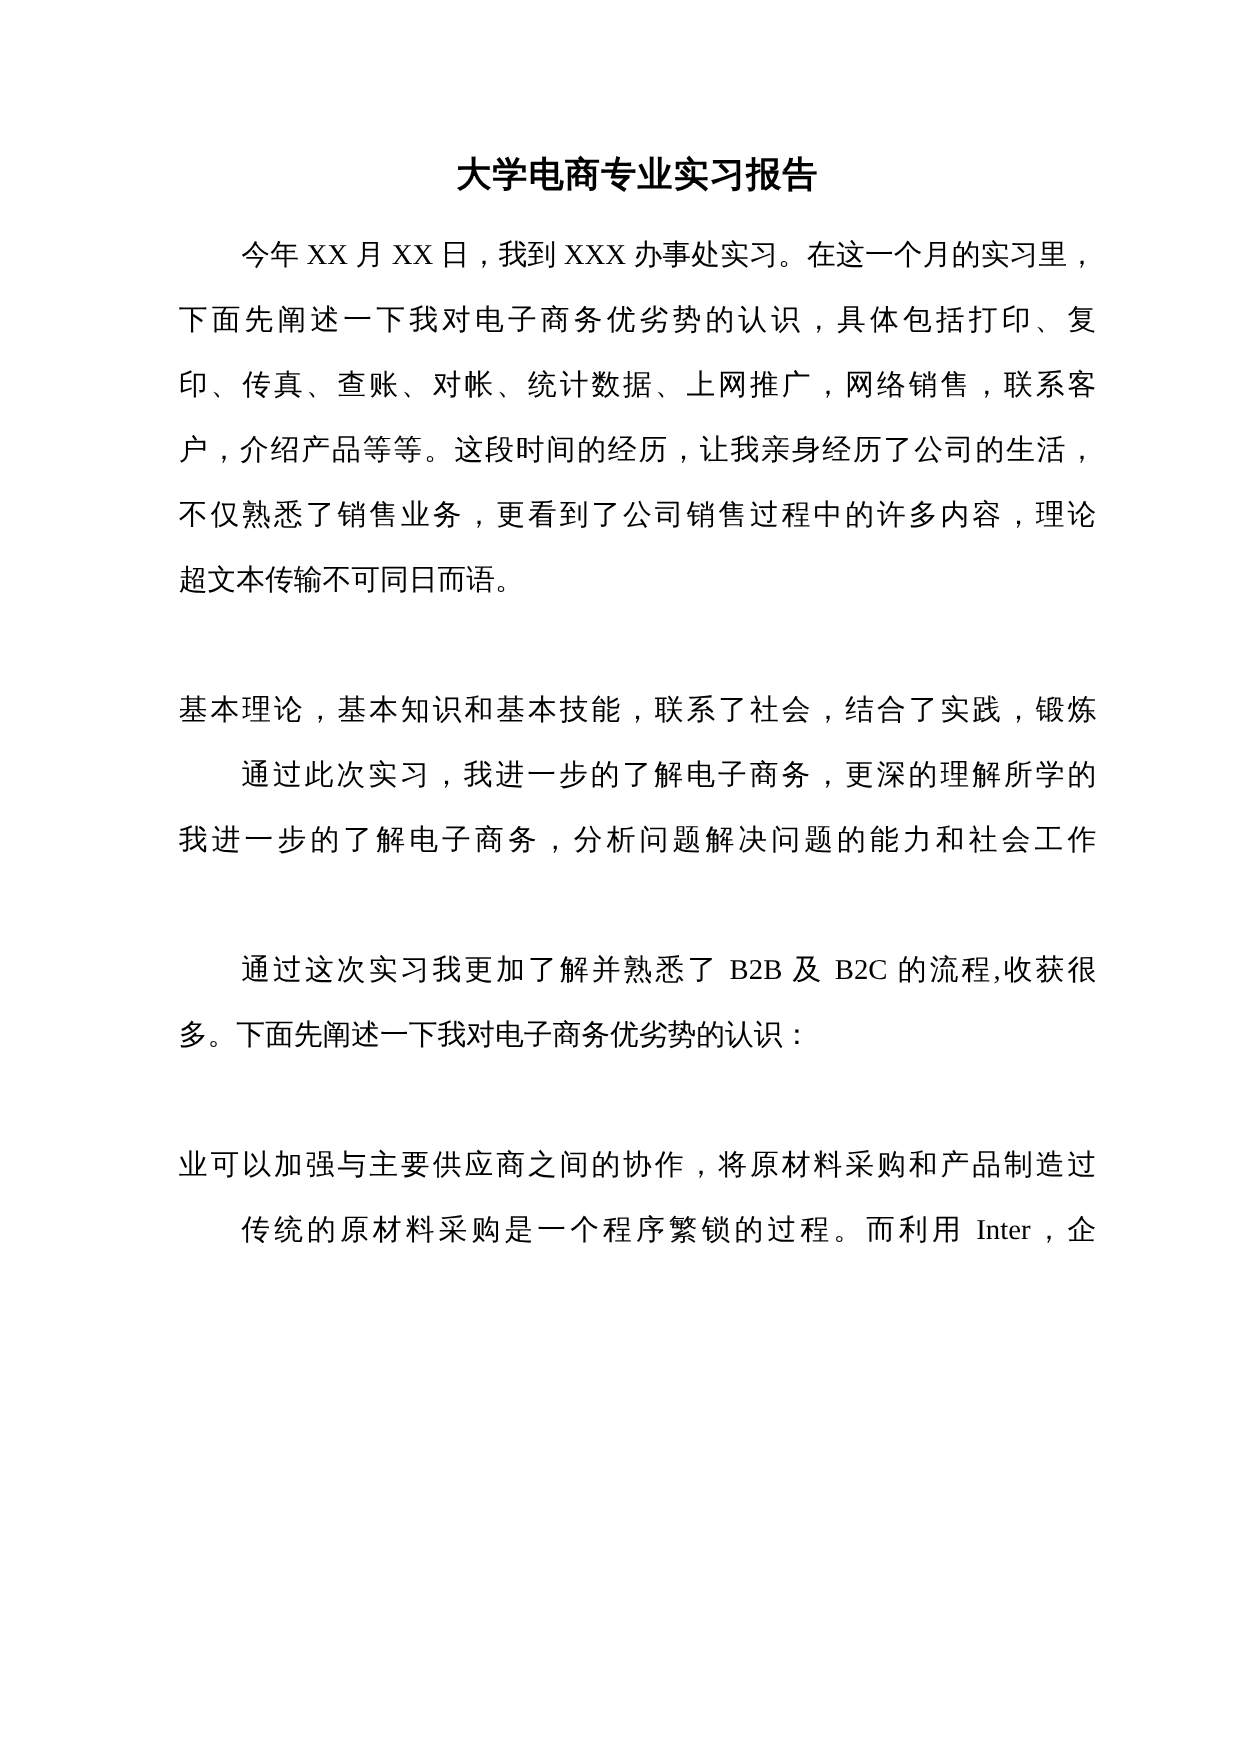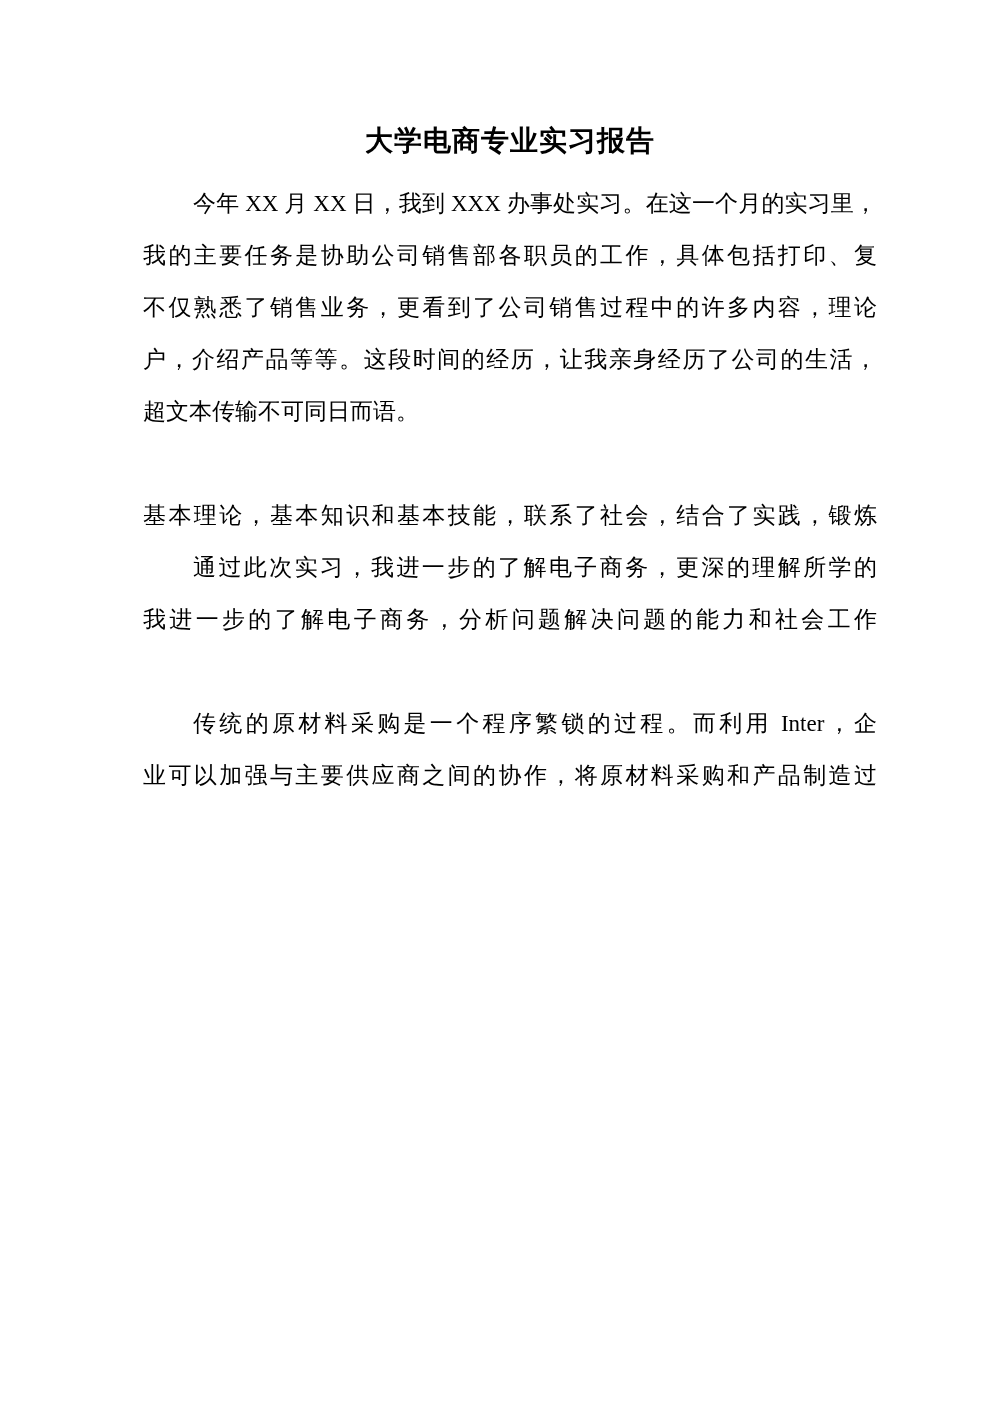--- a/index.html
+++ b/index.html
@@ -47,28 +47,33 @@
   }
 </style>
 </head>
 <body>
 
 <div class="page">
   <h1 class="title">大学电商专业实习报告</h1>
   <div class="content">
       <div class="para">
         <div class="line first">今年 XX 月 XX 日，我到 XXX 办事处实习。在这一个月的实习里，</div>
-        <div class="line">我的主要任务是协助公司销售部各职员的工作，具体包括打印、复</div>
+        <div class="line">下面先阐述一下我对电子商务优劣势的认识，具体包括打印、复</div>
+        <div class="line">印、传真、查账、对帐、统计数据、上网推广，网络销售，联系客</div>
+        <div class="line">户，介绍产品等等。这段时间的经历，让我亲身经历了公司的生活，</div>
         <div class="line">不仅熟悉了销售业务，更看到了公司销售过程中的许多内容，理论</div>
-        <div class="line">户，介绍产品等等。这段时间的经历，让我亲身经历了公司的生活，</div>
         <div class="line last-left">超文本传输不可同日而语。</div>
       </div>
       <div class="para">
         <div class="line">基本理论，基本知识和基本技能，联系了社会，结合了实践，锻炼</div>
         <div class="line first">通过此次实习，我进一步的了解电子商务，更深的理解所学的</div>
         <div class="line">我进一步的了解电子商务，分析问题解决问题的能力和社会工作</div>
       </div>
       <div class="para">
+        <div class="line first">通过这次实习我更加了解并熟悉了 B2B 及 B2C 的流程,收获很</div>
+        <div class="line last-left">多。下面先阐述一下我对电子商务优劣势的认识：</div>
+      </div>
+      <div class="para">
+        <div class="line">业可以加强与主要供应商之间的协作，将原材料采购和产品制造过</div>
         <div class="line first">传统的原材料采购是一个程序繁锁的过程。而利用 Inter，企</div>
-        <div class="line">业可以加强与主要供应商之间的协作，将原材料采购和产品制造过</div>
       </div>
     </div>
 </div>
 
 </body></html>

